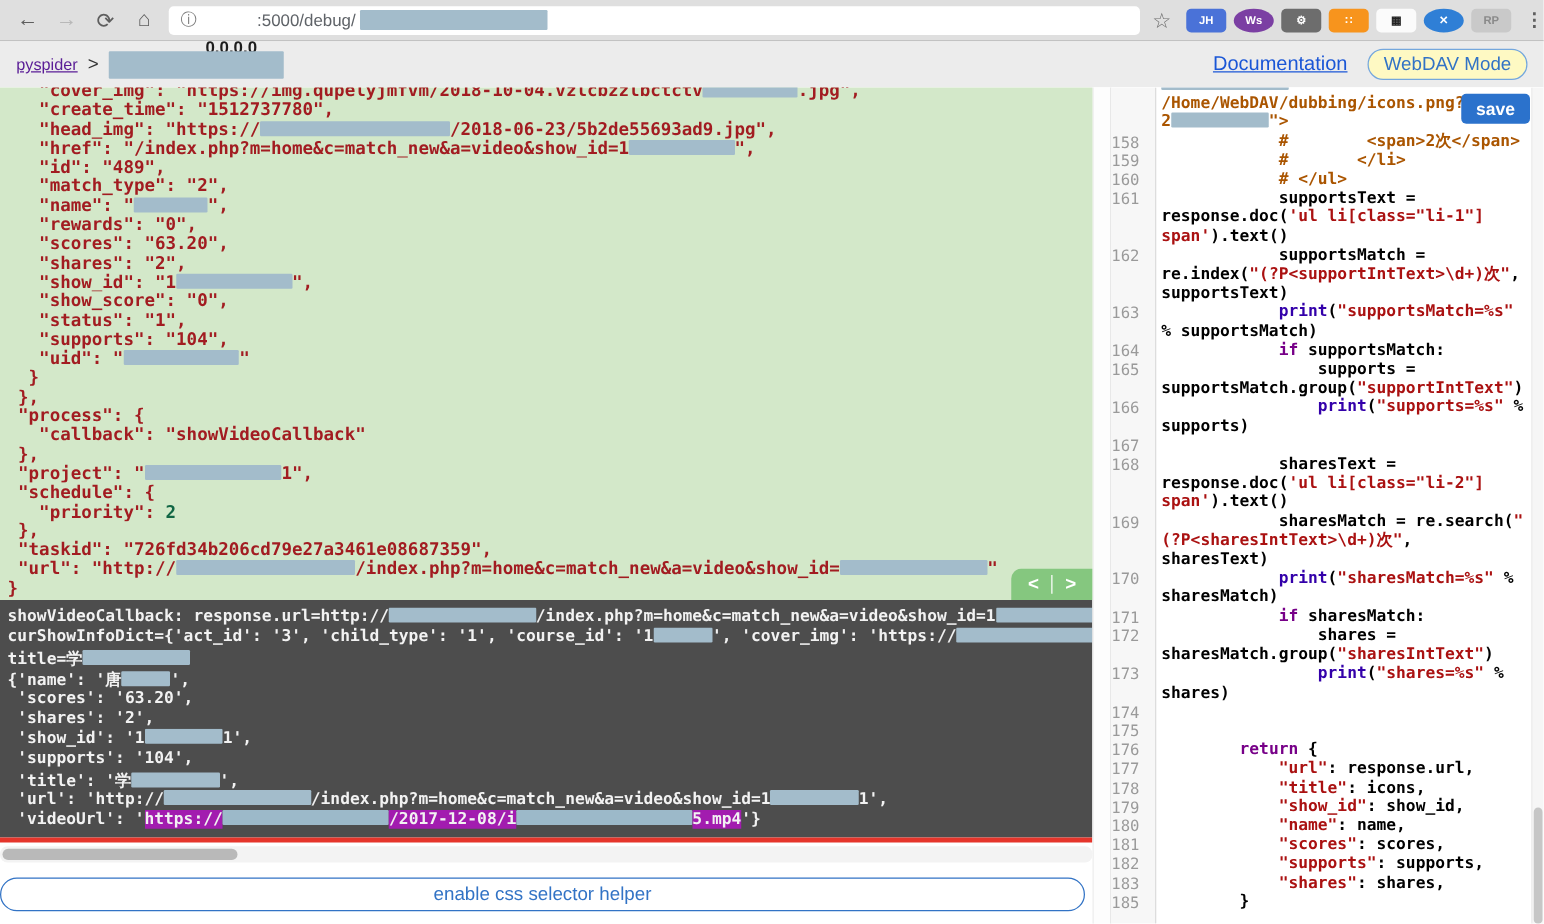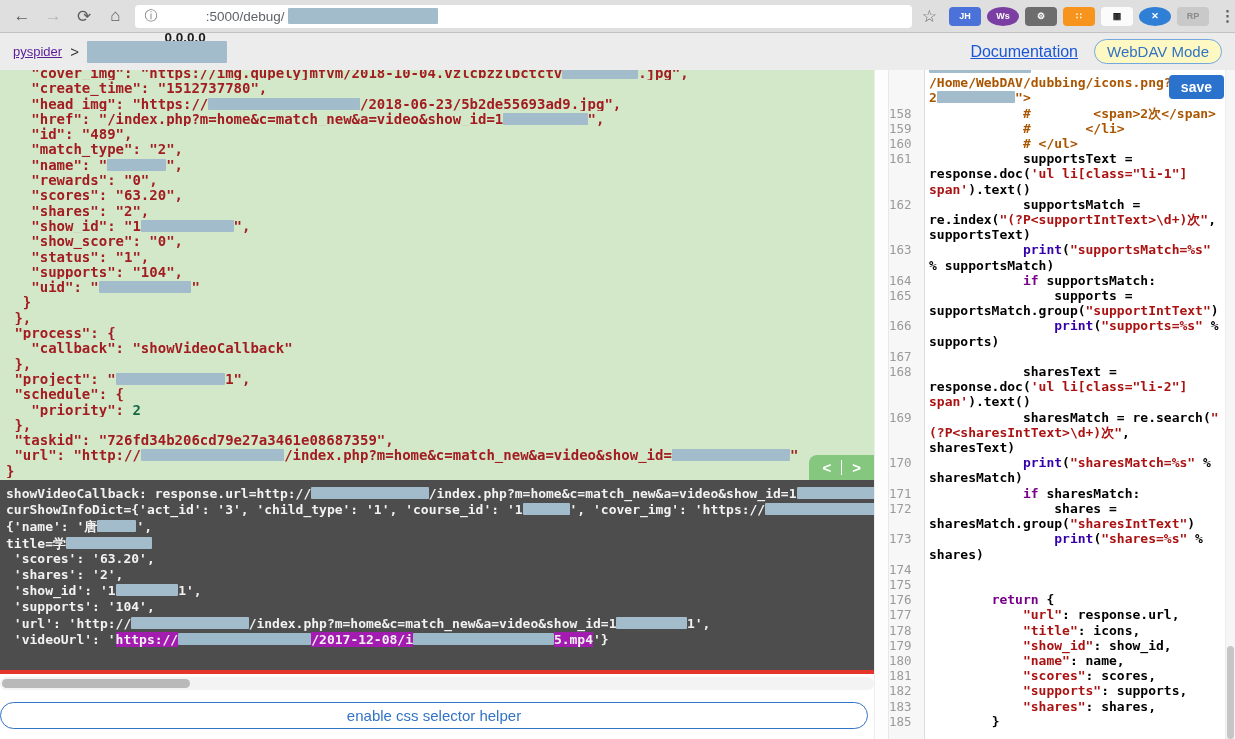--- a/index.html
+++ b/index.html
@@ -150,26 +150,27 @@
 
         <div class="tasknav">
           <span>&lt;</span>
           <span class="navdiv"></span>
           <span>&gt;</span>
         </div>
       </div>
       <div class="console" id="console-lines">
           <div class="cl"><span>showVideoCallback: response.url=http://</span><span class="redact tok-rd" style="width: 15ch;"></span><span>/index.php?m=home&amp;c=match_new&amp;a=video&amp;show_id=1</span><span class="redact tok-rd" style="width: 12ch;"></span></div>
           <div class="cl"><span>curShowInfoDict={'act_id': '3', 'child_type': '1', 'course_id': '1</span><span class="redact tok-rd" style="width: 6ch;"></span><span>', 'cover_img': 'https://</span><span class="redact tok-rd" style="width: 14ch;"></span></div>
+          <div class="cl"><span>title=学</span><span class="redact tok-rd" style="width: 11ch;"></span></div>
           <div class="cl"><span>{'name': '唐</span><span class="redact tok-rd" style="width: 5ch;"></span><span>',</span></div>
-          <div class="cl"><span>title=学</span><span class="redact tok-rd" style="width: 11ch;"></span></div>
           <div class="cl"><span> 'scores': '63.20',</span></div>
           <div class="cl"><span> 'shares': '2',</span></div>
           <div class="cl"><span> 'show_id': '1</span><span class="redact tok-rd" style="width: 8ch;"></span><span>1',</span></div>
           <div class="cl"><span> 'supports': '104',</span></div>
+          <div class="cl"><span> 'title': '学</span><span class="redact tok-rd" style="width: 9ch;"></span><span>',</span></div>
           <div class="cl"><span> 'url': 'http://</span><span class="redact tok-rd" style="width: 15ch;"></span><span>/index.php?m=home&amp;c=match_new&amp;a=video&amp;show_id=1</span><span class="redact tok-rd" style="width: 9ch;"></span><span>1',</span></div>
           <div class="cl"><span> 'videoUrl': '</span><span class="t-sel">https://</span><span class="redact tok-rd sd" style="width: 17ch;"></span><span class="t-sel">/2017-12-08/i</span><span class="redact tok-rd sd" style="width: 18ch;"></span><span class="t-sel">5.mp4</span><span>'}</span></div>
         </div>
       <div class="redbar"></div>
       <div class="htrack">
           <div class="hthumb"></div>
         </div>
       <div class="tabsrow">
         <button class="tab">enable css selector helper</button>
         <button class="tab">web</button>

